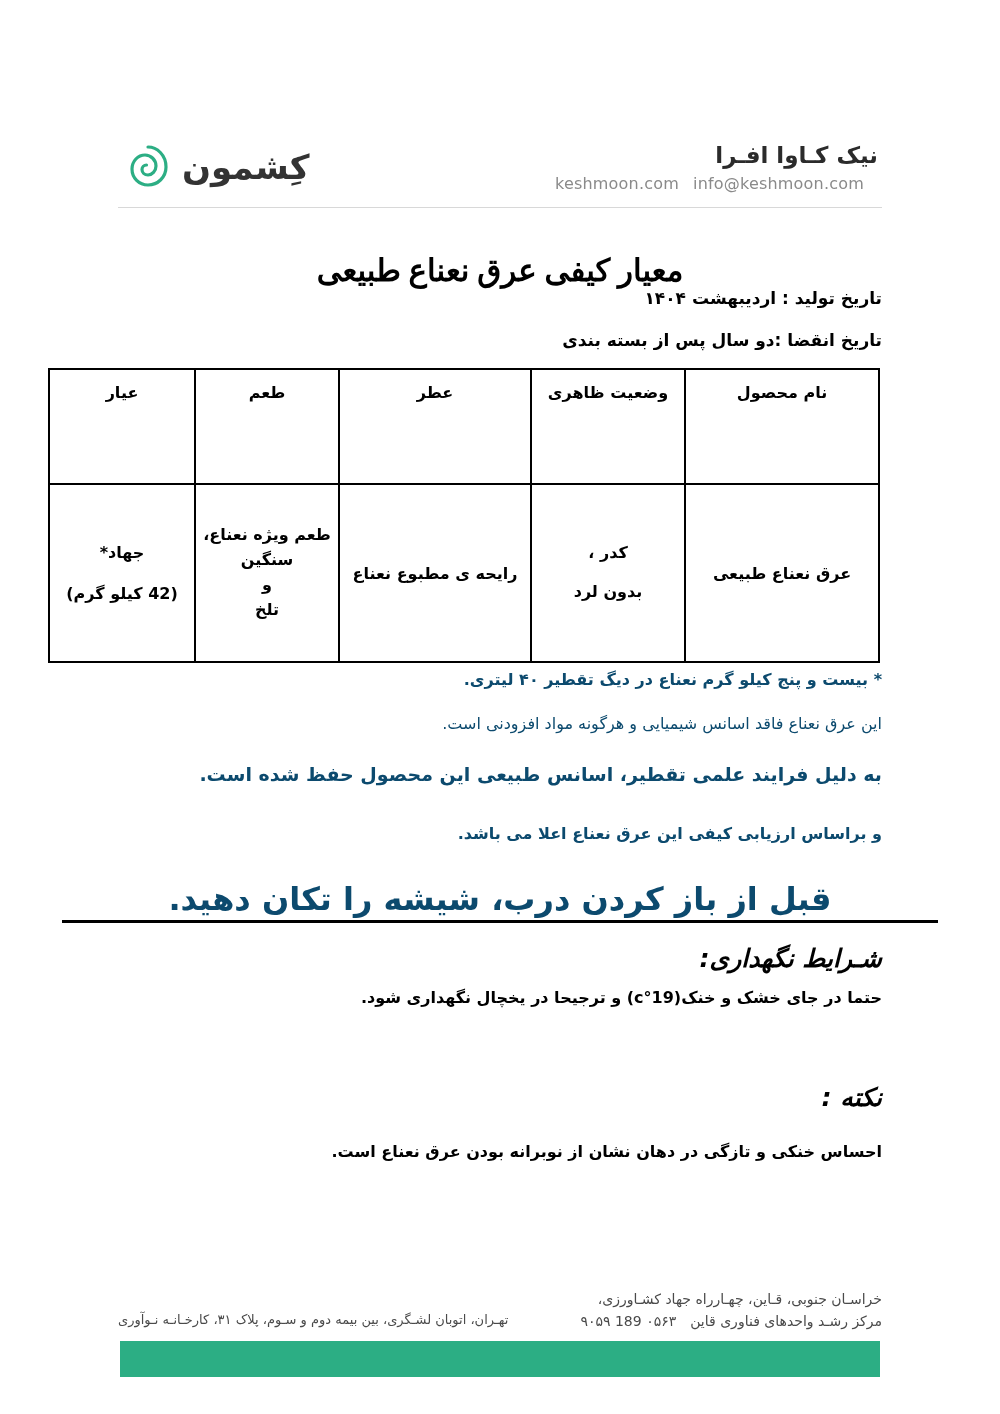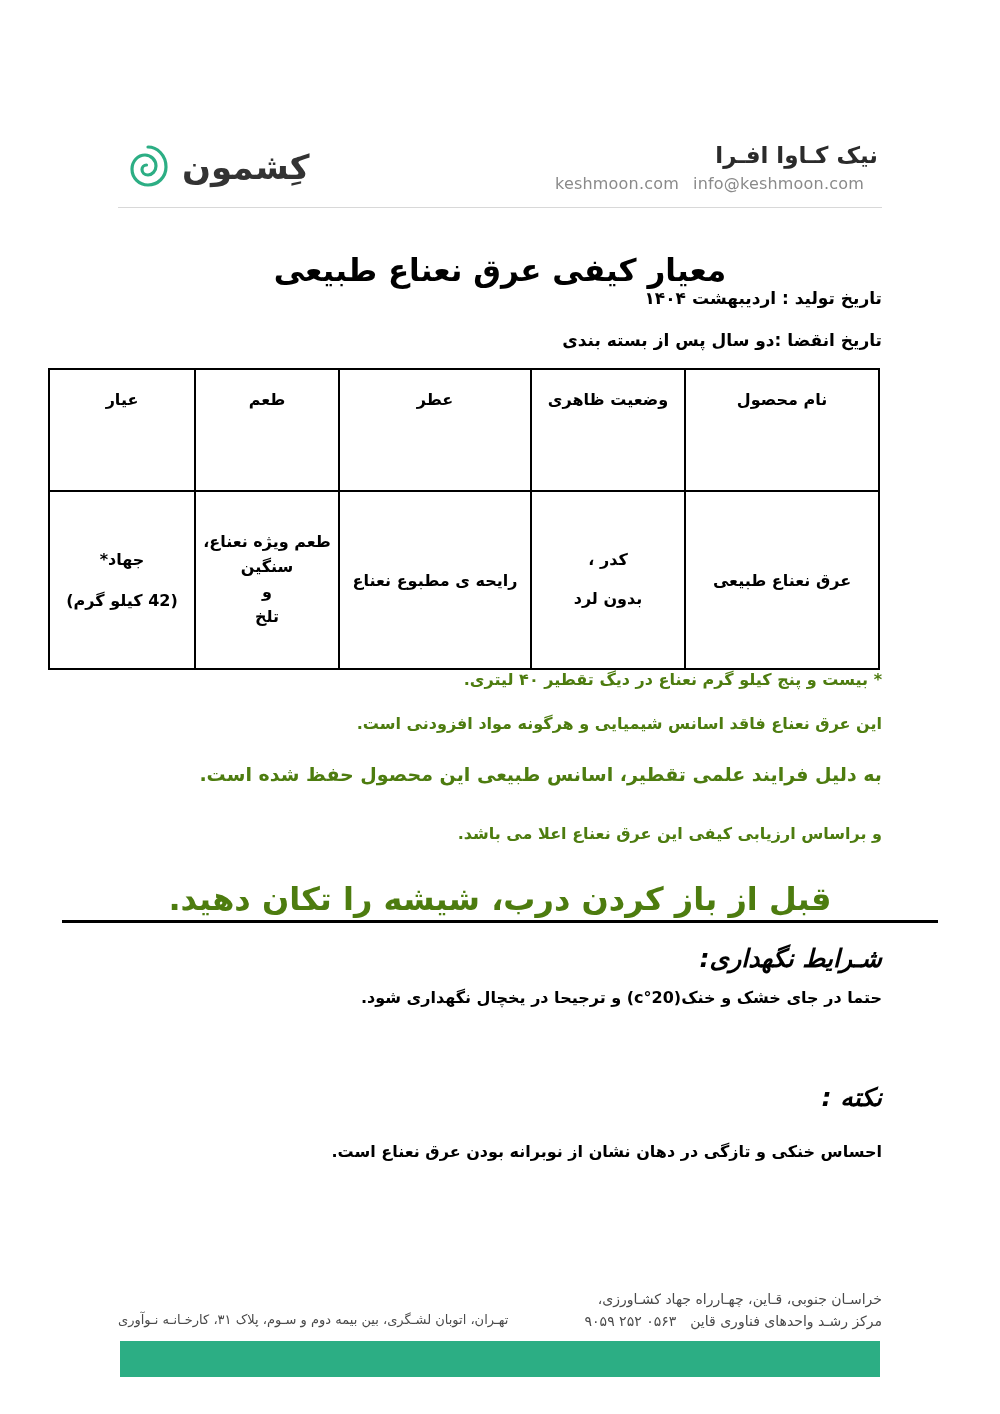--- a/index.html
+++ b/index.html
@@ -89,20 +89,21 @@
   .doc-title {
     position: absolute;
     top: 252px;
     left: 0;
     right: 0;
     text-align: center;
     font-size: 31px;
     font-weight: 700;
     color: #000000;
     direction: rtl;
+    font-family: Liberation Serif, serif;
   }
   .meta-line {
     position: absolute;
     right: 118px;
     direction: rtl;
     text-align: right;
     font-size: 17px;
     font-weight: 700;
     color: #000000;
     white-space: nowrap;
@@ -122,43 +123,43 @@
   }
   .qtable td, .qtable th {
     border: 2px solid #000000;
     text-align: center;
     vertical-align: middle;
     font-size: 16px;
     font-weight: 700;
     color: #000000;
     padding: 4px 6px;
   }
-  .qtable thead th { height: 96px; vertical-align: top; padding-top: 20px; }
+  .qtable thead th { height: 96px; vertical-align: top; padding-top: 13px; }
   .qtable tbody td { height: 168px; }
   .col-name   { width: 180px; }
   .col-appear { width: 140px; }
   .col-aroma  { width: 178px; }
   .col-taste  { width: 130px; }
   .col-grade  { width: 132px; }
   .cell-lines { line-height: 1.55; }
   .cell-lines .sub { display: block; }
   .grade-main { display: block; margin-bottom: 22px; }
 
   
   .para {
     position: absolute;
     right: 118px;
     left: 118px;
     direction: rtl;
     text-align: right;
-    color: #4d7c0f;
+    color: #0c4a6e;
     white-space: nowrap;
   }
   .p1 { top: 670px; font-size: 16px; font-weight: 700; }
-  .p2 { top: 714px; font-size: 16px; font-weight: 700; }
+  .p2 { top: 714px; font-size: 16px; font-weight: 400; }
   .p3 { top: 763px; font-size: 19px; font-weight: 700; }
   .p4 { top: 824px; font-size: 16px; font-weight: 700; }
   .p-shake {
     top: 880px;
     font-size: 32px;
     font-weight: 700;
     text-align: center;
     left: 118px;
     right: 118px;
   }
@@ -298,28 +299,28 @@
 
   <div class="para p1">* بیست و پنج کیلو گرم نعناع در دیگ تقطیر ۴۰ لیتری.</div>
   <div class="para p2">این عرق نعناع فاقد اسانس شیمیایی و هرگونه مواد افزودنی است.</div>
   <div class="para p3">به دلیل فرایند علمی تقطیر، اسانس طبیعی این محصول حفظ شده است.</div>
   <div class="para p4">و براساس ارزیابی کیفی این عرق نعناع اعلا می باشد.</div>
   <div class="para p-shake">قبل از باز کردن درب،  شیشه را تکان دهید.</div>
   <div class="shake-rule"></div>
 
   <div class="section-head sh-storage">شـرایط نگهداری:</div>
   <div class="section-body sb-storage">
-    <div>حتما در جای خشک و خنک(20°c) و ترجیحا در یخچال نگهداری شود.</div>
+    <div>حتما در جای خشک و خنک(19°c) و ترجیحا در یخچال نگهداری شود.</div>
   </div>
 
   <div class="section-head sh-note">نکته :</div>
   <div class="section-body sb-note">احساس خنکی و تازگی در دهان نشان از نوبرانه بودن عرق نعناع است.</div>
 
   <div class="footer-addr addr-right">
     <div>خراسـان جنوبی، قـاین، چهـارراه جهاد کشـاورزی،</div>
     <div>
-      <span>مرکز رشـد واحدهای فناوری قاین</span><span class="phone">۰۵۶۳ ۲۵۲ ۹۰۵۹</span>
+      <span>مرکز رشـد واحدهای فناوری قاین</span><span class="phone">۰۵۶۳ 189 ۹۰۵۹</span>
     </div>
   </div>
   <div class="footer-addr addr-left">تهـران، اتوبان لشـگری، بین بیمه دوم و سـوم، پلاک ۳۱، کارخـانـه نـوآوری</div>
   <div class="footer-bar" style="background: rgb(44, 174, 132);"></div>
 
 </div>
 
 </body></html>

